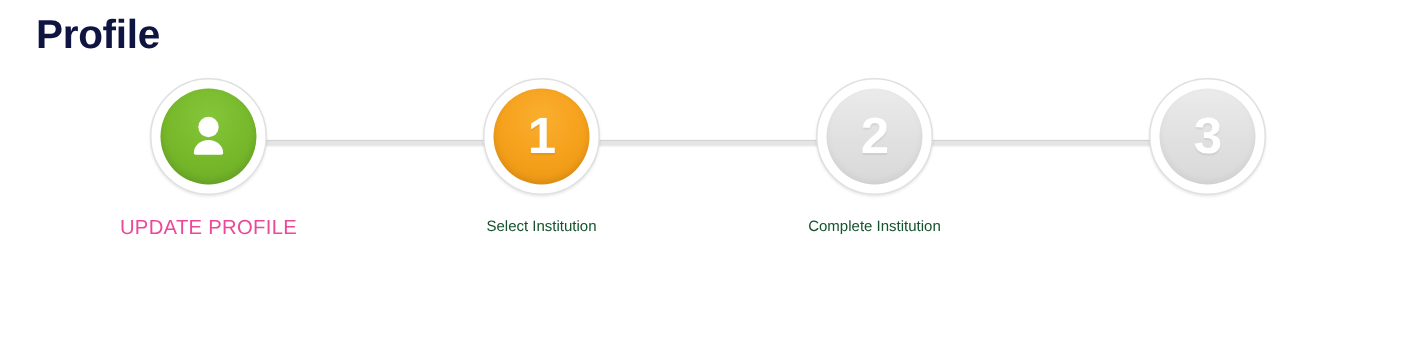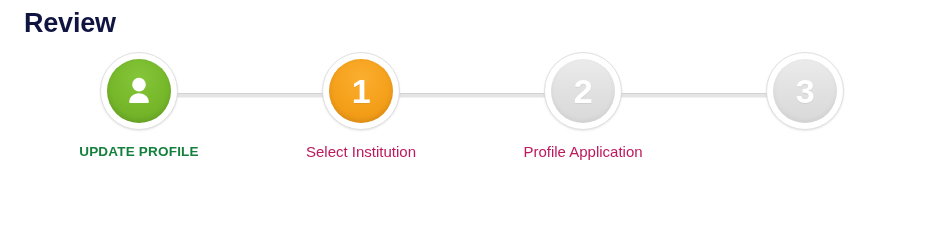--- a/index.html
+++ b/index.html
@@ -115,40 +115,40 @@
   }
 
   .user-icon {
     width: 34px;
     height: 34px;
     display: block;
   }
 
   .label {
     margin-top: 13px;
-    font-size: 15px;
-    color: #be185d;
+    font-size: 10px;
+    color: #14532d;
     line-height: 18px;
     white-space: nowrap;
   }
 
   .label-strong {
-    font-weight: bold;
+    font-weight: normal;
     font-size: 13.5px;
     letter-spacing: 0.2px;
-    color: #15803d;
+    color: #ec4899;
     text-transform: uppercase;
   }
 </style>
 </head>
 <body>
 
 <div class="page">
 
-  <div class="page-title">Review</div>
+  <div class="page-title">Profile</div>
 
   <div class="stepper">
 
     <div class="track"></div>
 
     <div class="step step-done" style="left:139px;">
       <div class="node">
         <div class="disc">
           <svg class="user-icon" viewBox="0 0 32 32">
             <circle cx="16" cy="10" r="6.4" fill="#ffffff"></circle>
@@ -167,21 +167,21 @@
       </div>
       <div class="label">Select Institution</div>
     </div>
 
     <div class="step step-todo" style="left:583px;">
       <div class="node">
         <div class="disc">
           <span class="num">2</span>
         </div>
       </div>
-      <div class="label">Profile Application</div>
+      <div class="label">Complete Institution</div>
     </div>
 
     <div class="step step-todo" style="left:805px;">
       <div class="node">
         <div class="disc">
           <span class="num">3</span>
         </div>
       </div>
     </div>
 

